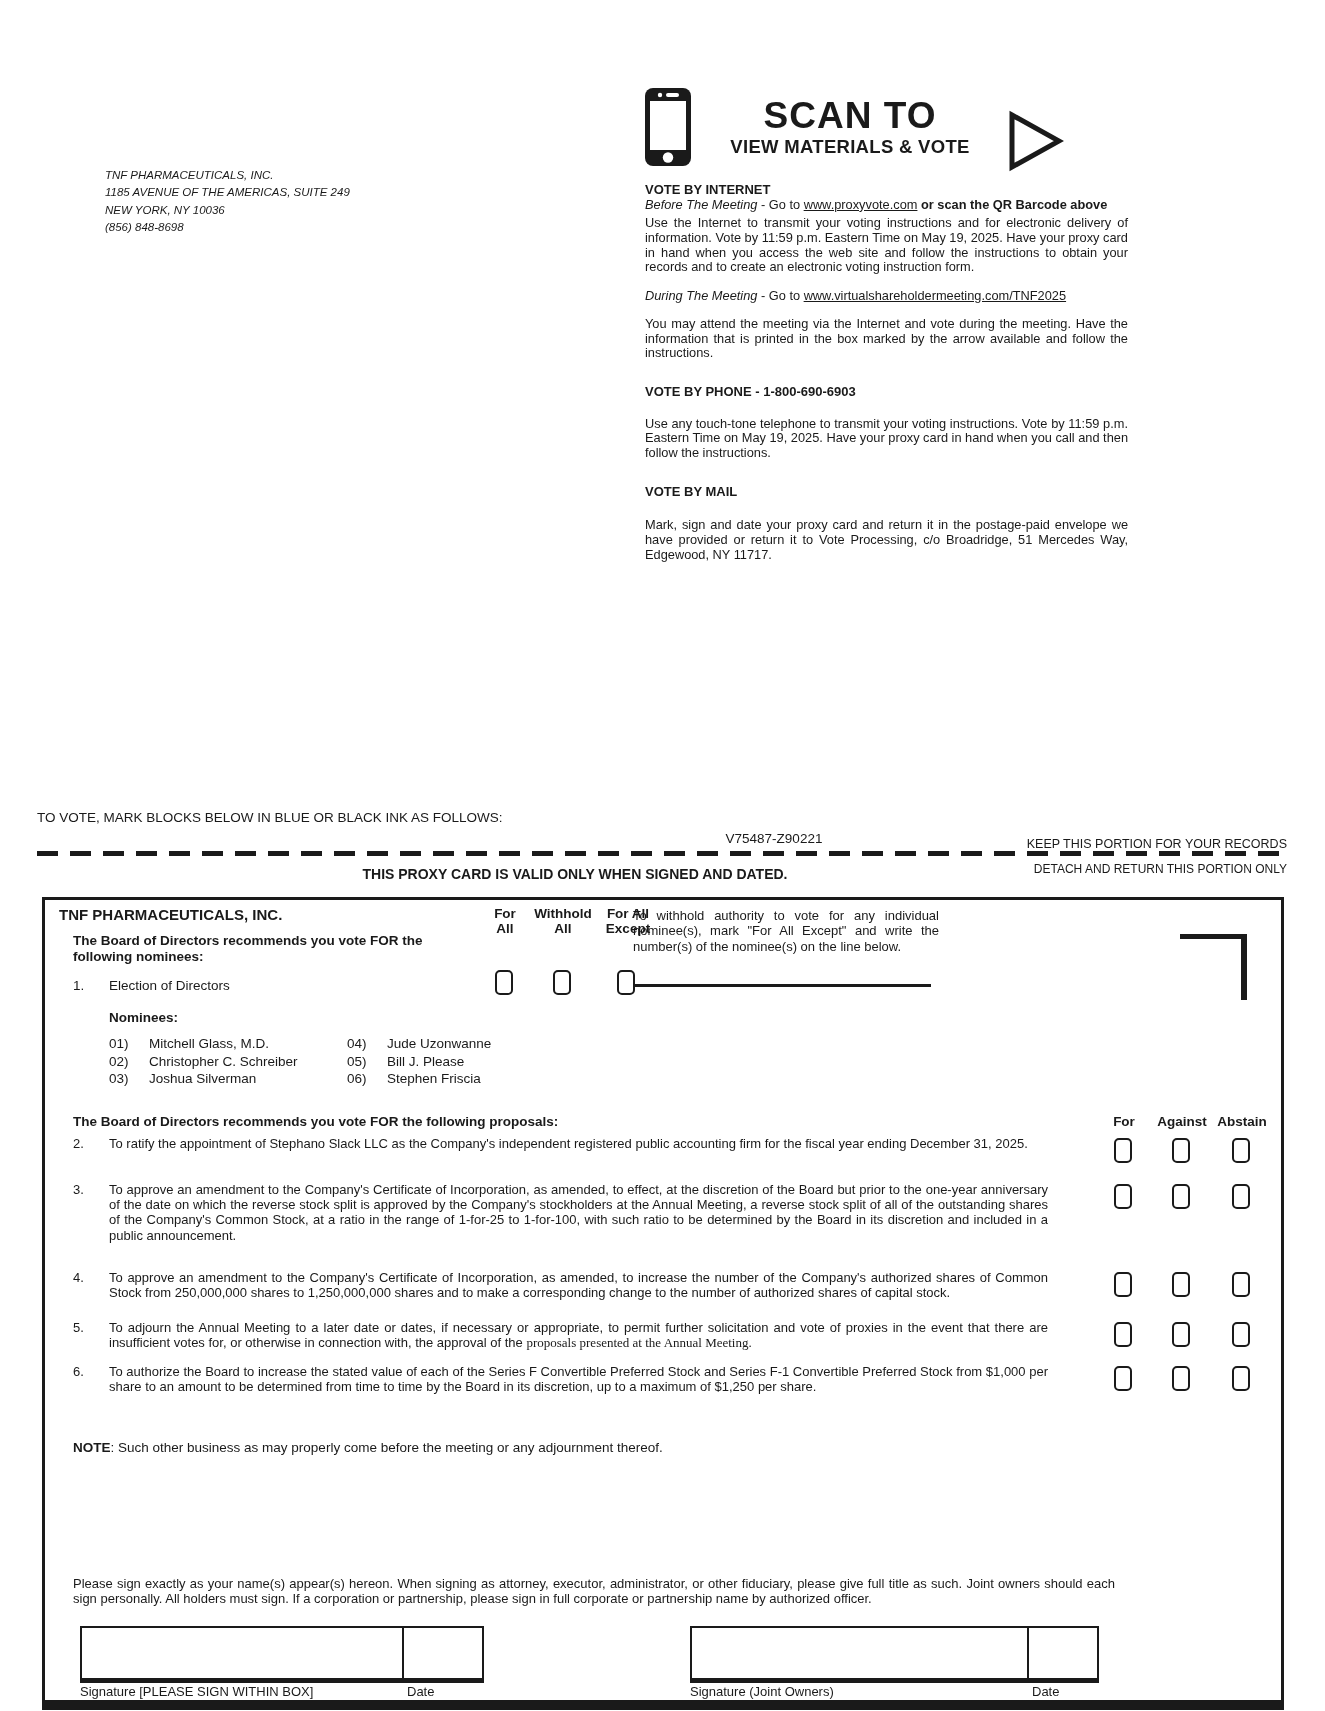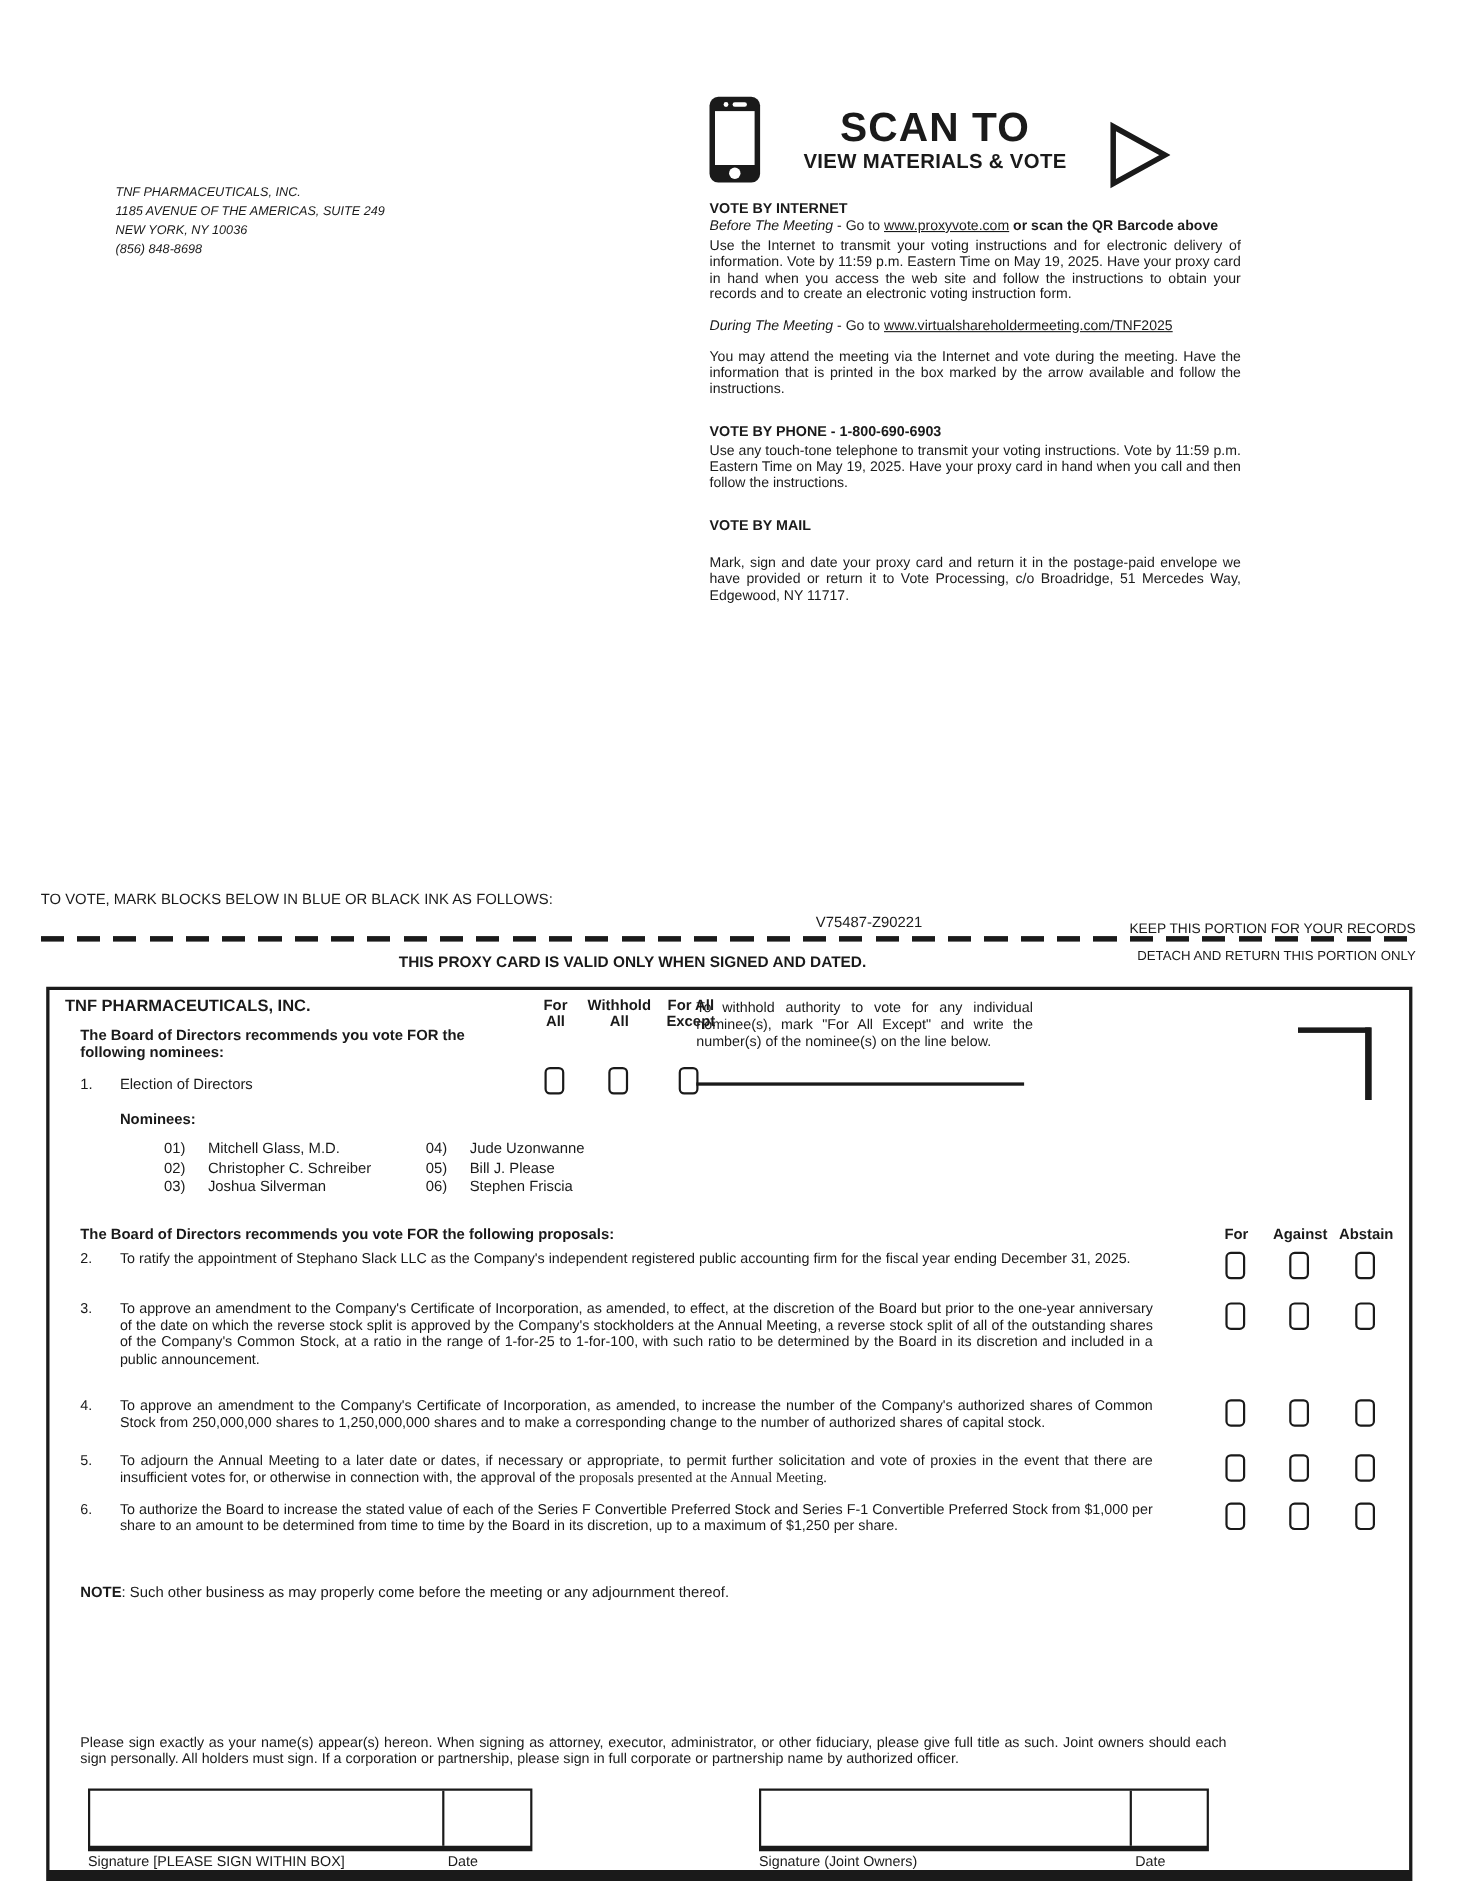--- a/index.html
+++ b/index.html
@@ -22,21 +22,21 @@
   .vote-col p{margin:0;}
   .vote-col .body{text-align:justify;margin-top:4px;}
   .meta{margin-top:1px;}
   .meta .it{font-style:italic;}
   .url{font-weight:normal;text-decoration:underline;}
   .bold{font-weight:bold;}
   .gap{margin-top:14px !important;}
 
   
   .mark-instr{left:37px;top:810px;font-size:13.5px;}
-  .control-num{left:700px;top:831px;width:180px;text-align:center;font-size:13.5px;}
+  .control-num{left:684px;top:831px;width:180px;text-align:center;font-size:13.5px;}
   .keep{left:950px;top:837px;width:337px;text-align:right;font-size:12.5px;}
   .dash{left:37px;top:851px;width:1250px;height:5px;
         background:repeating-linear-gradient(to right,#1a1a1a 0,#1a1a1a 21px,transparent 21px,transparent 33px);}
   .valid{left:250px;top:866px;width:650px;text-align:center;font-weight:bold;font-size:14px;}
   .detach-only{left:950px;top:862px;width:337px;text-align:right;font-size:12px;}
 
   
   .card{left:42px;top:897px;width:1236px;height:800px;border:3px solid #1a1a1a;border-bottom-width:10px;background:#fff;}
   .c-company{left:14px;top:6px;font-weight:bold;font-size:15px;}
   .c-rec1{left:28px;top:33px;width:398px;font-weight:bold;font-size:13.5px;line-height:1.2;}
@@ -45,21 +45,21 @@
   .col-withhold{left:485px;top:6px;width:66px;}
   .col-except{left:554px;top:6px;width:58px;}
   .cb{width:14px;height:21px;border:2.5px solid #1a1a1a;border-radius:5px;background:#fff;display:block;}
   .c-item-num{left:28px;top:78px;font-size:13.5px;}
   .c-item-label{left:64px;top:78px;font-size:13.5px;}
   .c-withhold-note{left:588px;top:8px;width:306px;font-size:13px;line-height:1.18;text-align:justify;}
   .c-except-line{left:588px;top:84px;width:298px;height:3px;background:#1a1a1a;}
   .c-corner-h{left:1135px;top:34px;width:66px;height:5px;background:#1a1a1a;}
   .c-corner-v{left:1196px;top:34px;width:6px;height:66px;background:#1a1a1a;}
   .c-nomlabel{left:64px;top:110px;font-weight:bold;font-size:13.5px;}
-  .c-nominees{left:64px;top:136px;display:grid;grid-template-columns:40px 198px 40px auto;row-gap:2px;font-size:13.5px;line-height:1.15;margin-left:40px;}
+  .c-nominees{left:64px;top:136px;display:grid;grid-template-columns:40px 198px 40px auto;row-gap:2px;font-size:13.5px;line-height:1.15;}
   .c-rec2{left:28px;top:214px;font-weight:bold;font-size:13.5px;}
   .col-for{left:1057px;top:214px;width:44px;}
   .col-against{left:1104px;top:214px;width:66px;}
   .col-abstain{left:1166px;top:214px;width:62px;}
   .prop{left:28px;width:975px;display:flex;font-size:13px;line-height:1.17;}
   .prop .pnum{width:36px;flex:none;}
   .prop .ptxt{flex:1;text-align:justify;}
   .serif{font-family:"Liberation Serif",serif;}
   .c-note{left:28px;top:540px;font-size:13.5px;}
   .c-signinstr{left:28px;top:676px;width:1042px;font-size:13px;line-height:1.18;text-align:justify;}
@@ -100,21 +100,21 @@
     </svg>
   </div>
 
   <div class="abs vote-col">
     <h4 class="first">VOTE BY INTERNET</h4>
     <p class="meta"><span class="it">Before The Meeting</span><span> - Go to </span><span class="url">www.proxyvote.com</span><span class="bold"> or scan the QR Barcode above</span></p>
     <p class="body">Use the Internet to transmit your voting instructions and for electronic delivery of information. Vote by 11:59 p.m. Eastern Time on May 19, 2025. Have your proxy card in hand when you access the web site and follow the instructions to obtain your records and to create an electronic voting instruction form.</p>
     <p class="meta gap"><span class="it">During The Meeting</span><span> - Go to </span><span class="url">www.virtualshareholdermeeting.com/TNF2025</span></p>
     <p class="body gap">You may attend the meeting via the Internet and vote during the meeting. Have the information that is printed in the box marked by the arrow available and follow the instructions.</p>
     <h4>VOTE BY PHONE - 1-800-690-6903</h4>
-    <p class="body" style="margin-top:3px;">Use any touch-tone telephone to transmit your voting instructions. Vote by 11:59 p.m. Eastern Time on May 19, 2025. Have your proxy card in hand when you call and then follow the instructions.</p>
+    <p class="body" style="margin-top:17px;">Use any touch-tone telephone to transmit your voting instructions. Vote by 11:59 p.m. Eastern Time on May 19, 2025. Have your proxy card in hand when you call and then follow the instructions.</p>
     <h4>VOTE BY MAIL</h4>
     <p class="body" style="margin-top:19px;">Mark, sign and date your proxy card and return it in the postage-paid envelope we have provided or return it to Vote Processing, c/o Broadridge, 51 Mercedes Way, Edgewood, NY 11717.</p>
   </div>
 
   <div class="abs mark-instr">TO VOTE, MARK BLOCKS BELOW IN BLUE OR BLACK INK AS FOLLOWS:</div>
   <div class="abs control-num">V75487-Z90221</div>
   <div class="abs keep">KEEP THIS PORTION FOR YOUR RECORDS</div>
   <div class="abs dash"></div>
   <div class="abs valid">THIS PROXY CARD IS VALID ONLY WHEN SIGNED AND DATED.</div>
   <div class="abs detach-only">DETACH AND RETURN THIS PORTION ONLY</div>

